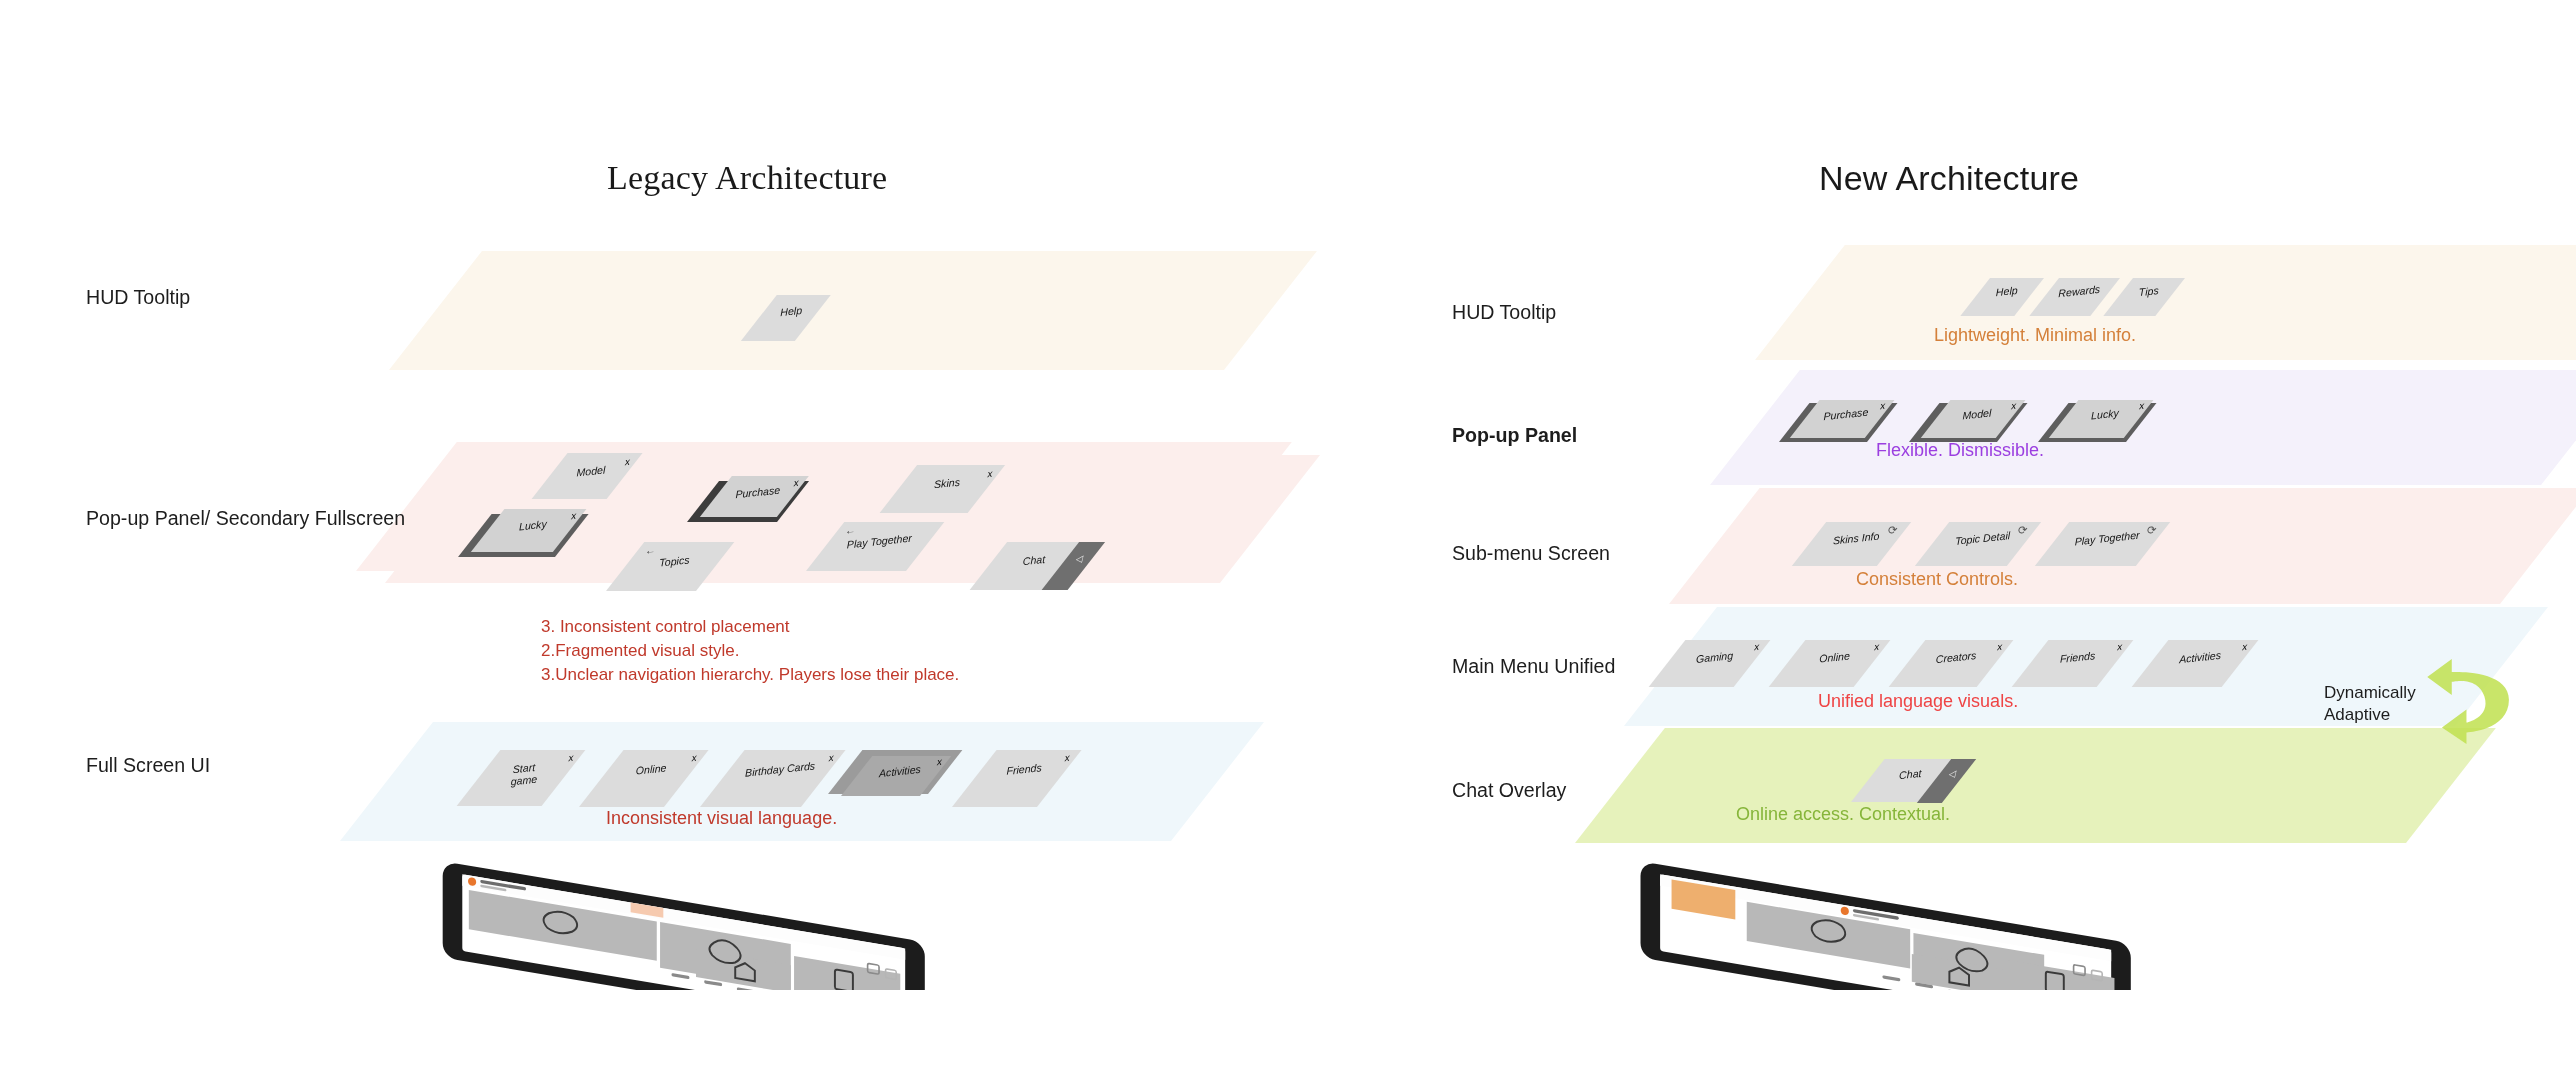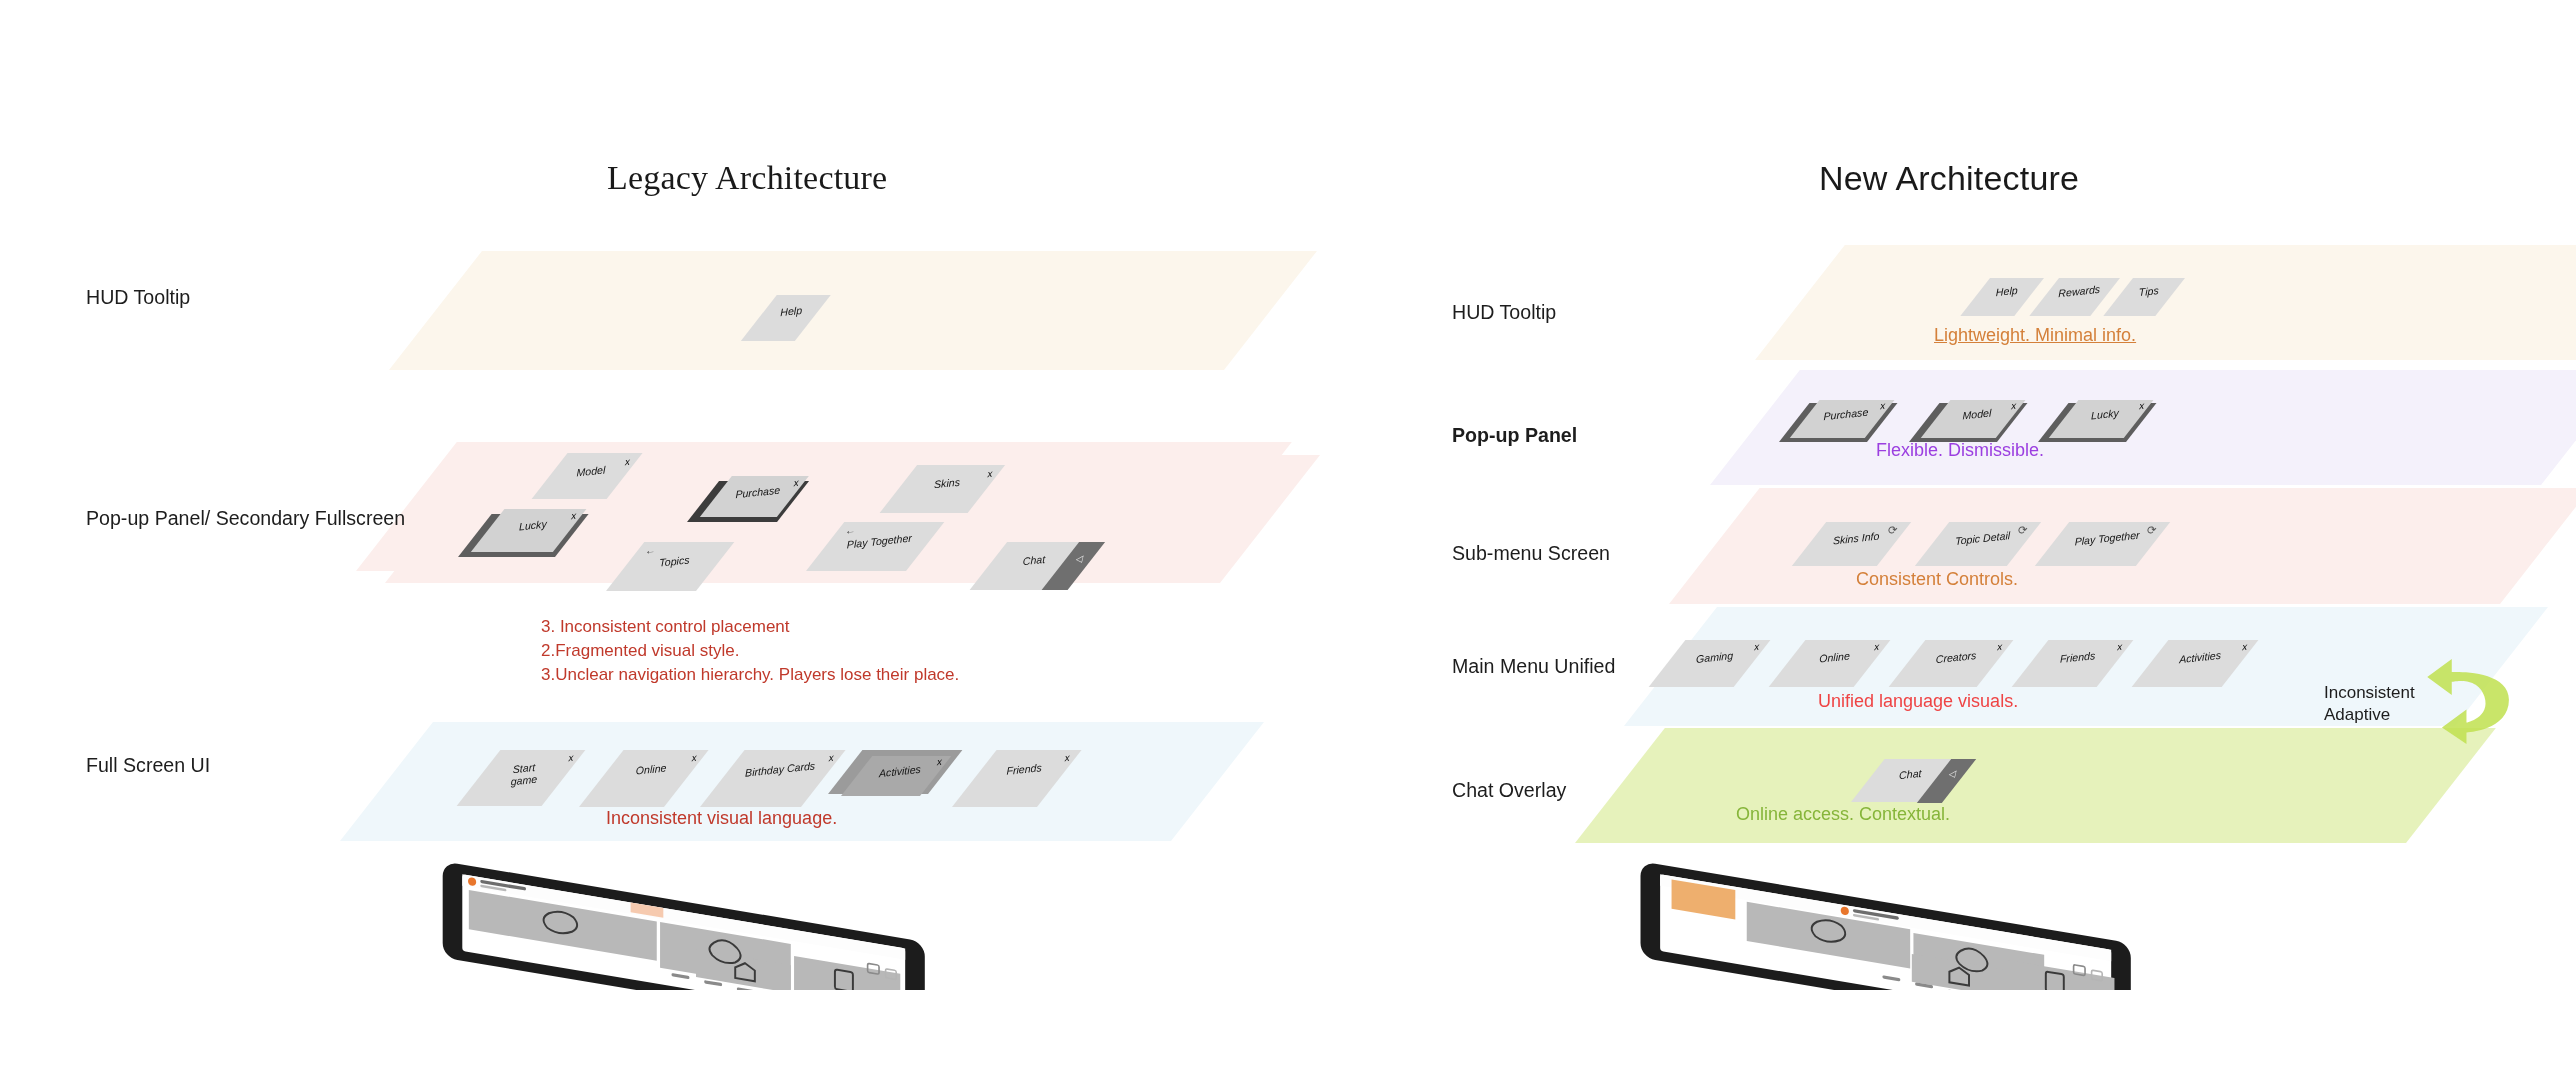--- a/index.html
+++ b/index.html
@@ -223,21 +223,21 @@
 <div class="card" style="left:1960px;top:278px;width:54px;height:31px;padding-top:7.4px;">
   <span class="cap">Help</span>
 </div>
 <div class="card" style="left:2029px;top:278px;width:61px;height:31px;padding-top:7.4px;">
   <span class="cap">Rewards</span>
 </div>
 <div class="card" style="left:2103px;top:278px;width:52px;height:31px;padding-top:7.4px;">
   <span class="cap">Tips</span>
 </div>
 
-<div class="note" style="left:1934px;top:325px;color:#d4803a;text-decoration:underline;">Lightweight. Minimal info.</div>
+<div class="note" style="left:1934px;top:325px;color:#d4803a;">Lightweight. Minimal info.</div>
 
 <div class="slab" style="left:1710px;top:370px;width:831px;height:115px;background:#f4f1fb;"></div>
 
 <div class="row-label" style="left:1452px;top:424px;font-weight:bold;">Pop-up Panel</div>
 
 <div class="card-frame" style="left:1779px;top:403px;width:88px;height:39px;"></div>
 <div class="card inner-sel" style="left:1790px;top:400px;width:75px;height:29.5px;padding-top:8.2px;">
   <span class="cap">Purchase</span>
   <span class="xmark" style="right:4.9px;top:0px;">x</span>
 </div>
@@ -319,21 +319,21 @@
   <div id="adaptive-arrow">
     <svg width="98" height="90" viewBox="0 0 120 110">
       <path d="M34 22 L34 6 L4 28 L34 50 L34 34
                C34 34 66 26 74 52
                C82 78 52 84 52 84 L52 68 L22 90 L52 110 L52 96
                C52 96 104 94 104 56
                C104 18 34 22 34 22 Z" fill="#bfe14f" opacity=".85"></path>
     </svg>
   </div>
   <div id="adaptive-label">
-    <div>Inconsistent</div>
+    <div>Dynamically</div>
     <div>Adaptive</div>
   </div>
 </div>
 
 <div class="tablet" style="left:1624px;top:847px;">
 <svg width="556" height="143" viewBox="0 0 680 175">
   <g transform="skewY(9.5)">
     <rect x="20" y="14" width="600" height="118" rx="18" fill="#1c1c1c"></rect>
     <rect x="44" y="26" width="552" height="94" rx="4" fill="#ffffff"></rect>
     <rect x="44" y="26" width="552" height="14" fill="#fdfdfd"></rect>

